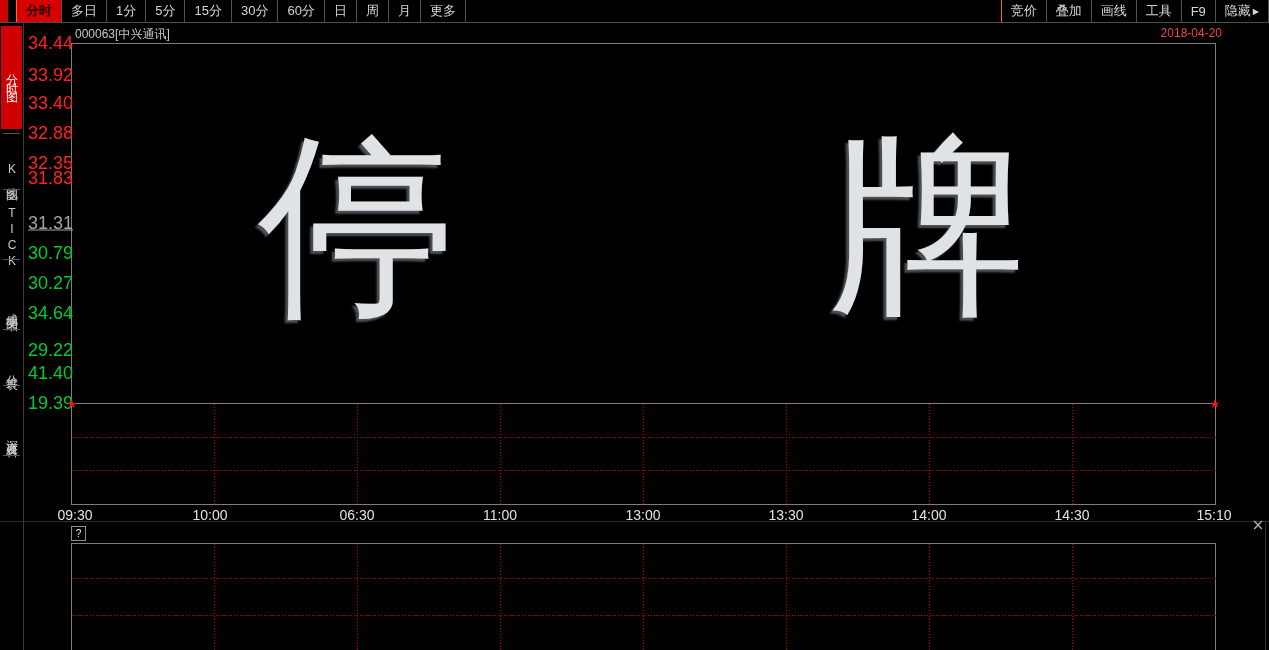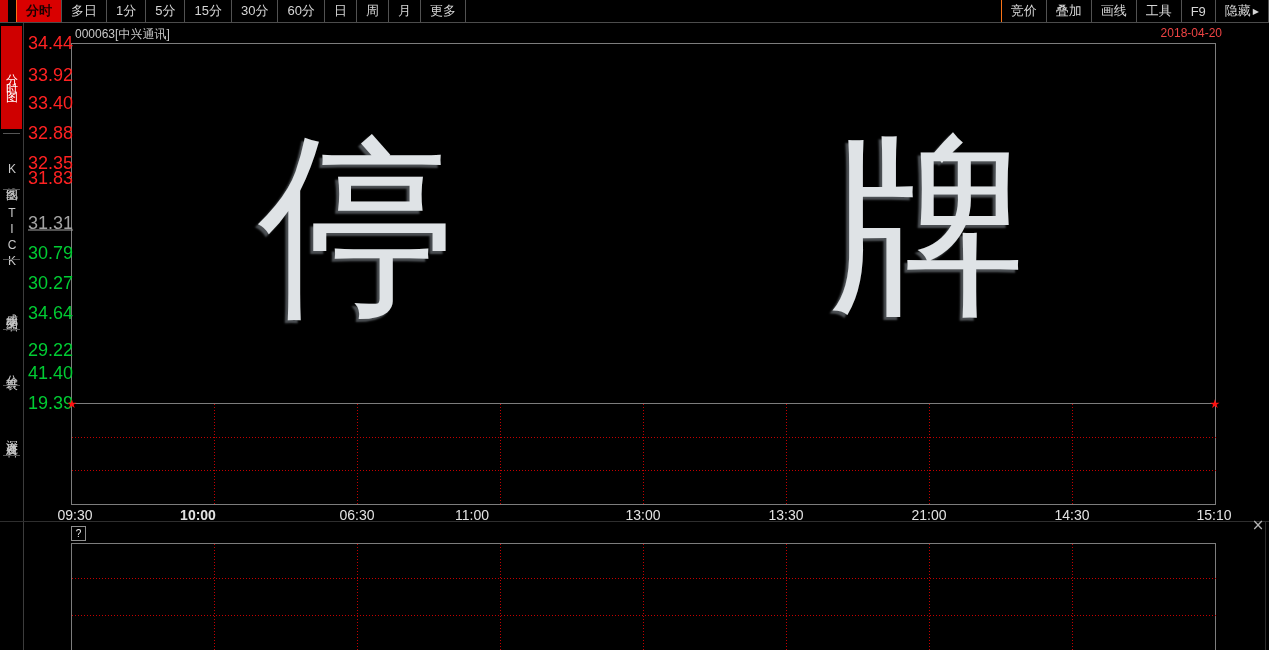--- a/index.html
+++ b/index.html
@@ -133,26 +133,26 @@
   <div class="hdot" style="left:72px;top:470px;width:1144px;"></div>
   <div class="vdot" style="left:214px;top:404px;height:100px;"></div>
   <div class="vdot" style="left:357px;top:404px;height:100px;"></div>
   <div class="vdot" style="left:500px;top:404px;height:100px;"></div>
   <div class="vdot" style="left:643px;top:404px;height:100px;"></div>
   <div class="vdot" style="left:786px;top:404px;height:100px;"></div>
   <div class="vdot" style="left:929px;top:404px;height:100px;"></div>
   <div class="vdot" style="left:1072px;top:404px;height:100px;"></div>
 
   <div class="time-label" style="left:75px;">09:30</div>
-  <div class="time-label" style="left:198px;font-weight:bold;">10:00</div>
+  <div class="time-label" style="left:210px;">10:00</div>
   <div class="time-label" style="left:357px;">06:30</div>
-  <div class="time-label" style="left:472px;">11:00</div>
+  <div class="time-label" style="left:500px;">11:00</div>
   <div class="time-label" style="left:643px;">13:00</div>
   <div class="time-label" style="left:786px;">13:30</div>
-  <div class="time-label" style="left:929px;">21:00</div>
+  <div class="time-label" style="left:929px;">14:00</div>
   <div class="time-label" style="left:1072px;">14:30</div>
   <div class="time-label" style="left:1214px;">15:10</div>
 
   <div id="panel-sep" class="abs"></div>
   <div id="help-btn" class="abs">?</div>
   <div id="close-btn" class="abs">×</div>
   <div id="bottom-chart" class="abs"></div>
   <div id="right-edge" class="abs"></div>
 
   <div class="hdot" style="left:72px;top:578px;width:1144px;"></div>

